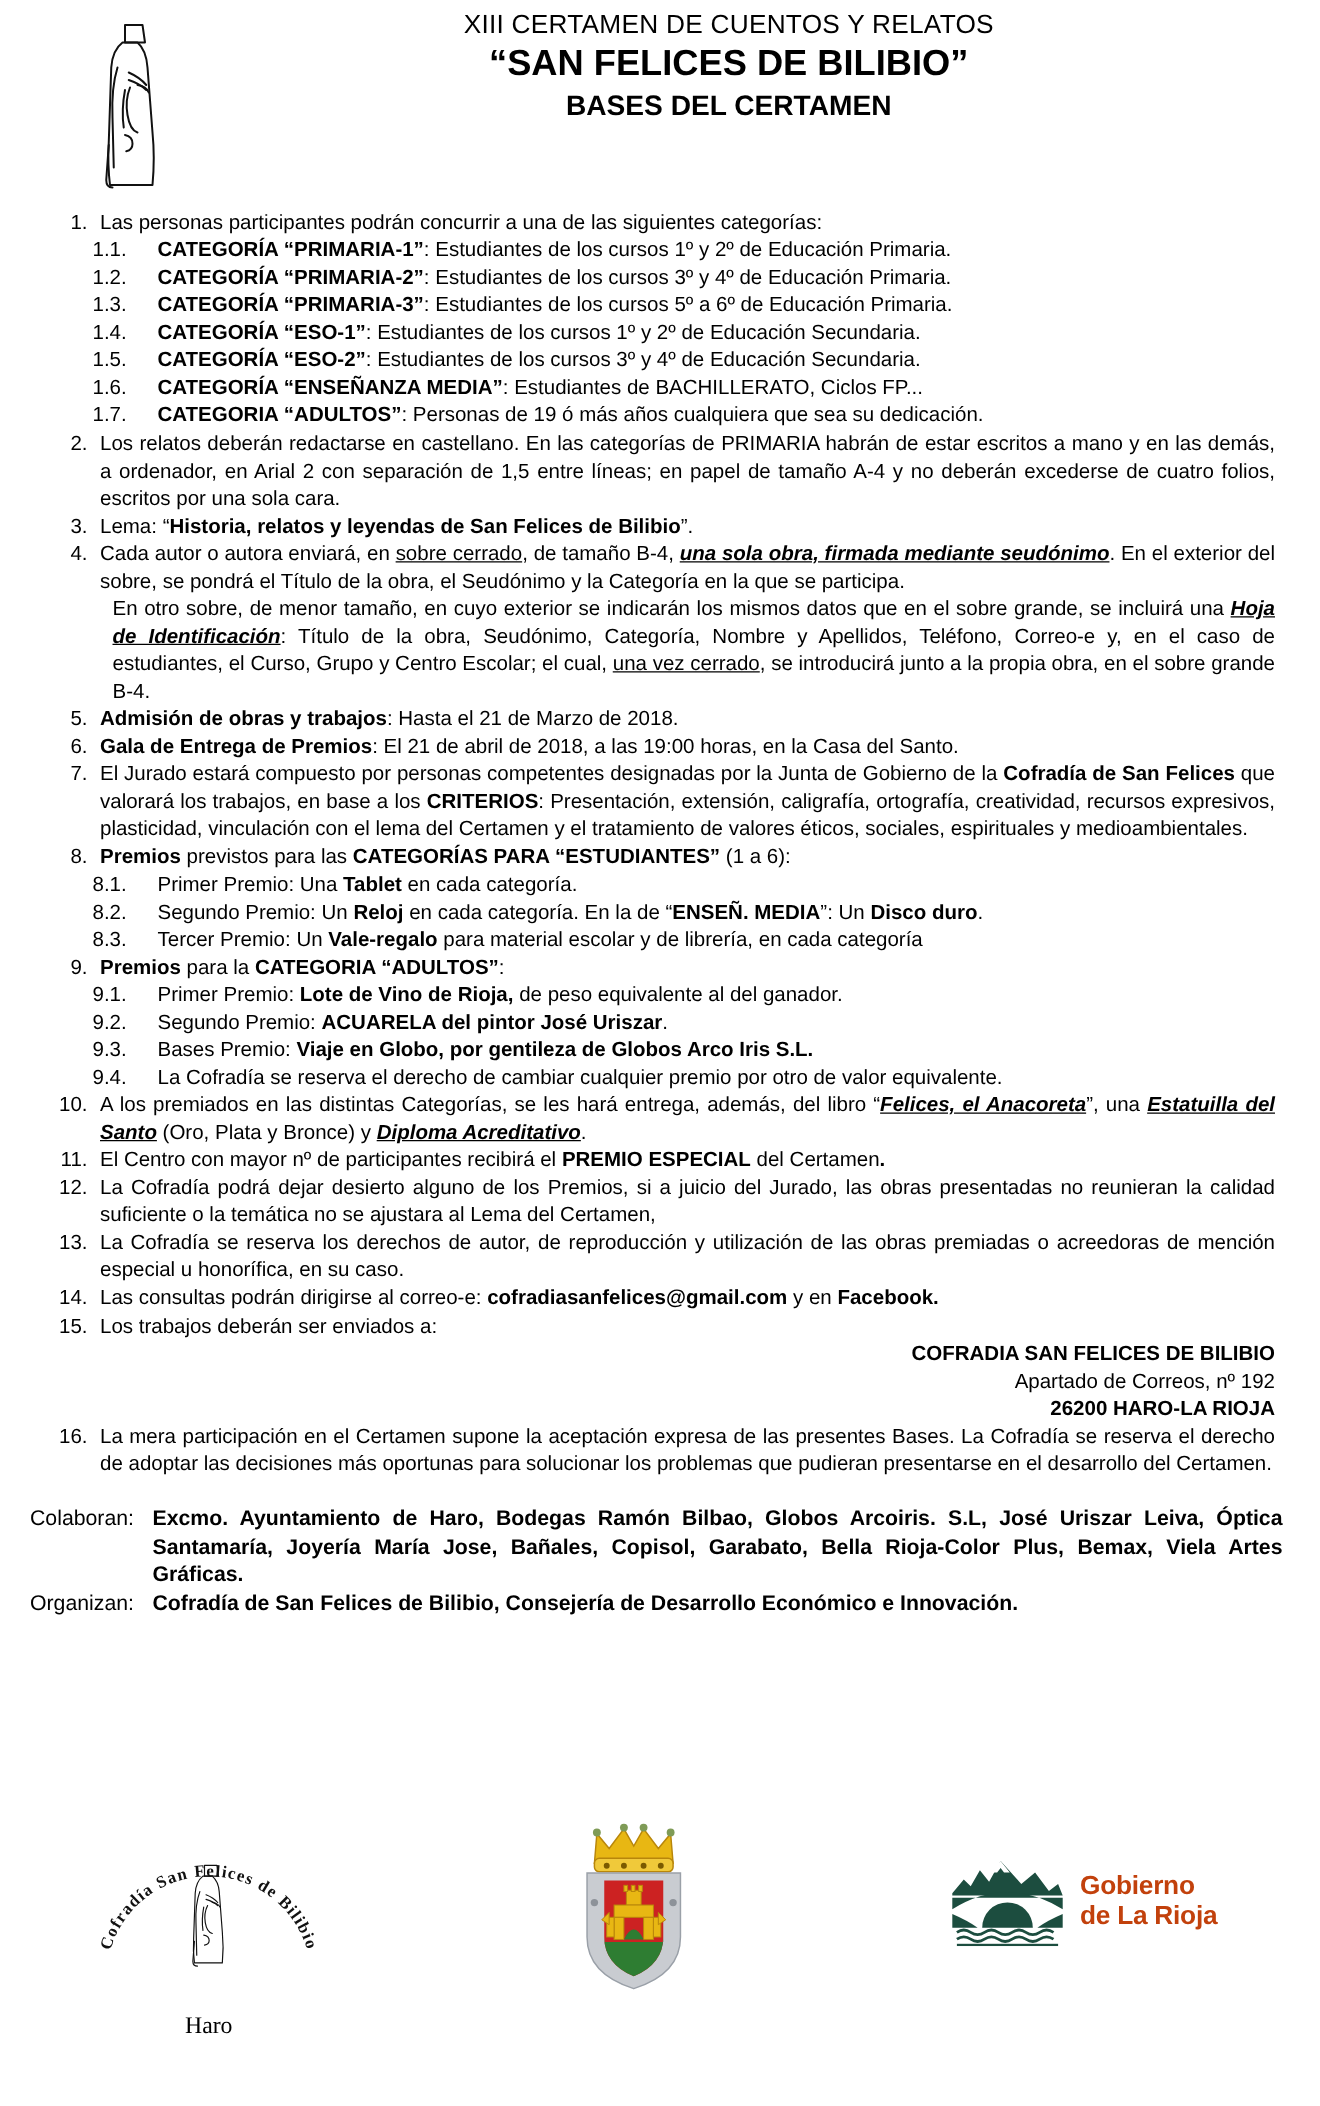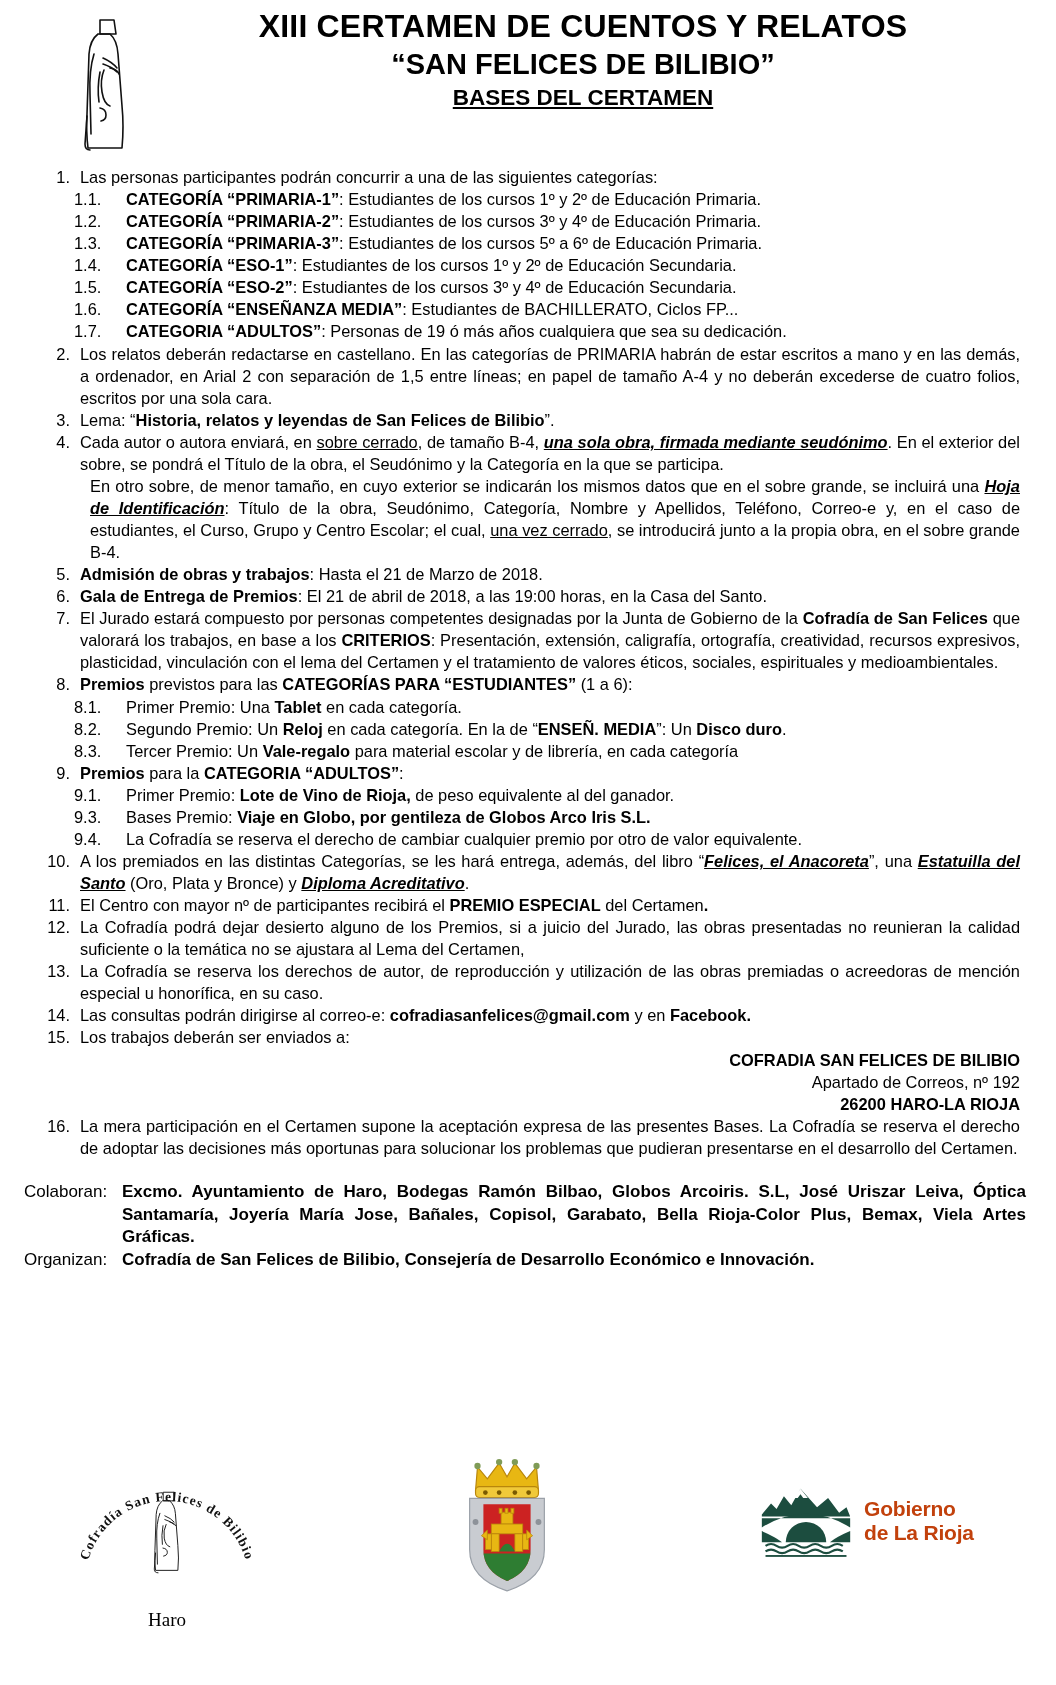--- a/index.html
+++ b/index.html
@@ -34,38 +34,37 @@
     width: 70px;
     flex: 0 0 70px;
     padding-top: 4px;
   }
   .header-titles {
     flex: 1 1 auto;
     text-align: center;
     padding-left: 10px;
   }
   .title-main {
-    font-size: 32px;
-    font-weight: bold;
+    font-size: 21px;
+    font-weight: normal;
     letter-spacing: 0.2px;
     line-height: 1.18;
     white-space: nowrap;
     text-align: center;
   }
   .title-sub {
     font-size: 29px;
     font-weight: bold;
     line-height: 1.18;
     margin-top: 1px;
     white-space: nowrap;
   }
   .title-bases {
     font-size: 22.5px;
     font-weight: bold;
-    text-decoration: underline;
     line-height: 1.2;
     margin-top: 3px;
   }
 
   
   .content {
     padding: 10px 36px 0 36px;
     font-size: 16.4px;
     line-height: 1.345;
   }
@@ -294,20 +293,24 @@
       <div class="body"><span>Tercer Premio: Un </span><b>Vale-regalo</b><span> para material escolar y de librería, en cada categoría</span></div>
     </div>
 
     <div class="item">
       <div class="num">9.</div>
       <div class="body nojust"><b>Premios</b><span> para la </span><b>CATEGORIA “ADULTOS”</b><span>:</span></div>
     </div>
     <div class="subitem">
       <div class="num">9.1.</div>
       <div class="body"><span>Primer Premio: </span><b>Lote de Vino de Rioja,</b><span> de peso equivalente al del ganador.</span></div>
+    </div>
+    <div class="subitem">
+      <div class="num">9.2.</div>
+      <div class="body"><span>Segundo Premio: </span><b>ACUARELA del pintor José Uriszar</b><span>.</span></div>
     </div>
     <div class="subitem">
       <div class="num">9.3.</div>
       <div class="body"><span>Bases Premio: </span><b>Viaje en Globo, por gentileza de Globos Arco Iris S.L.</b><span></span></div>
     </div>
     <div class="subitem">
       <div class="num">9.4.</div>
       <div class="body"><span>La Cofradía se reserva el derecho de cambiar cualquier premio por otro de valor equivalente.</span></div>
     </div>
 

